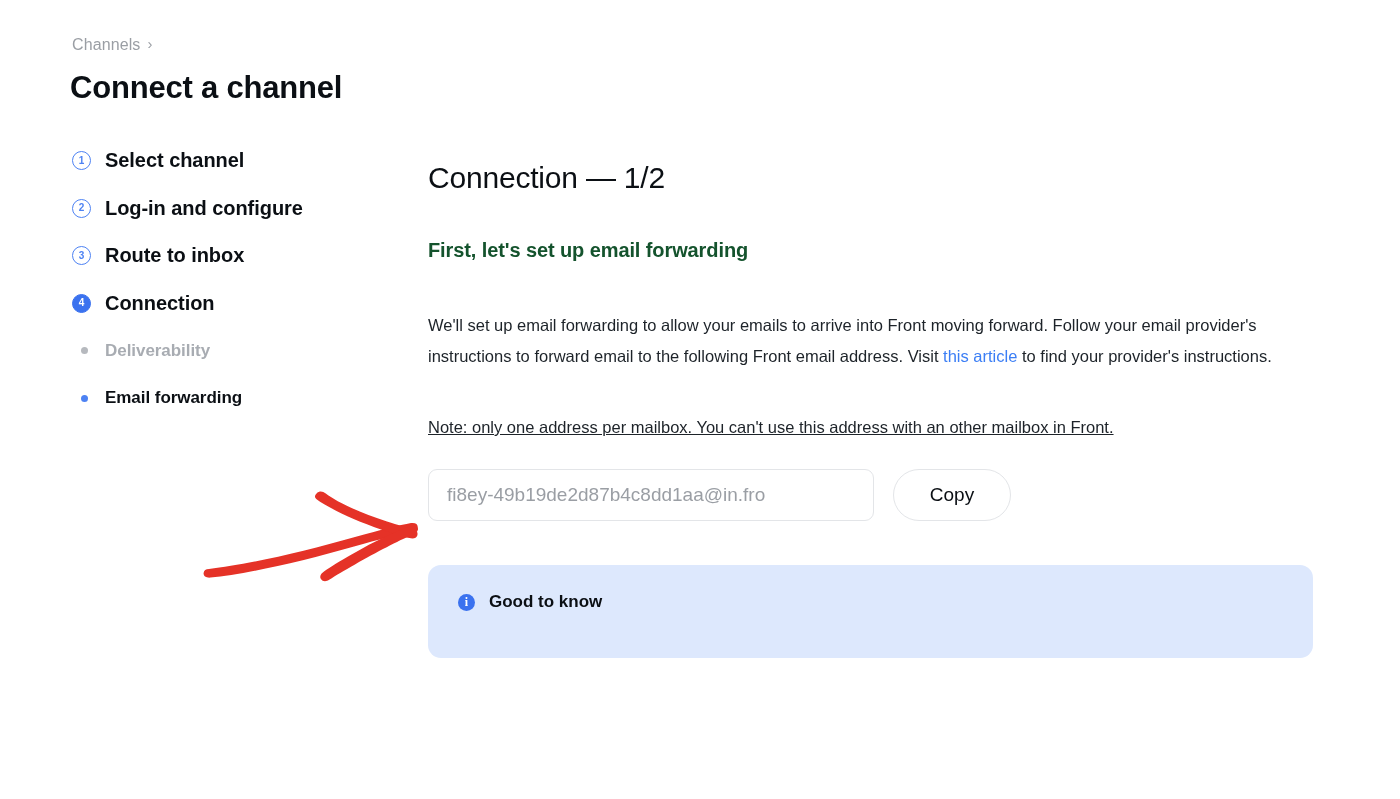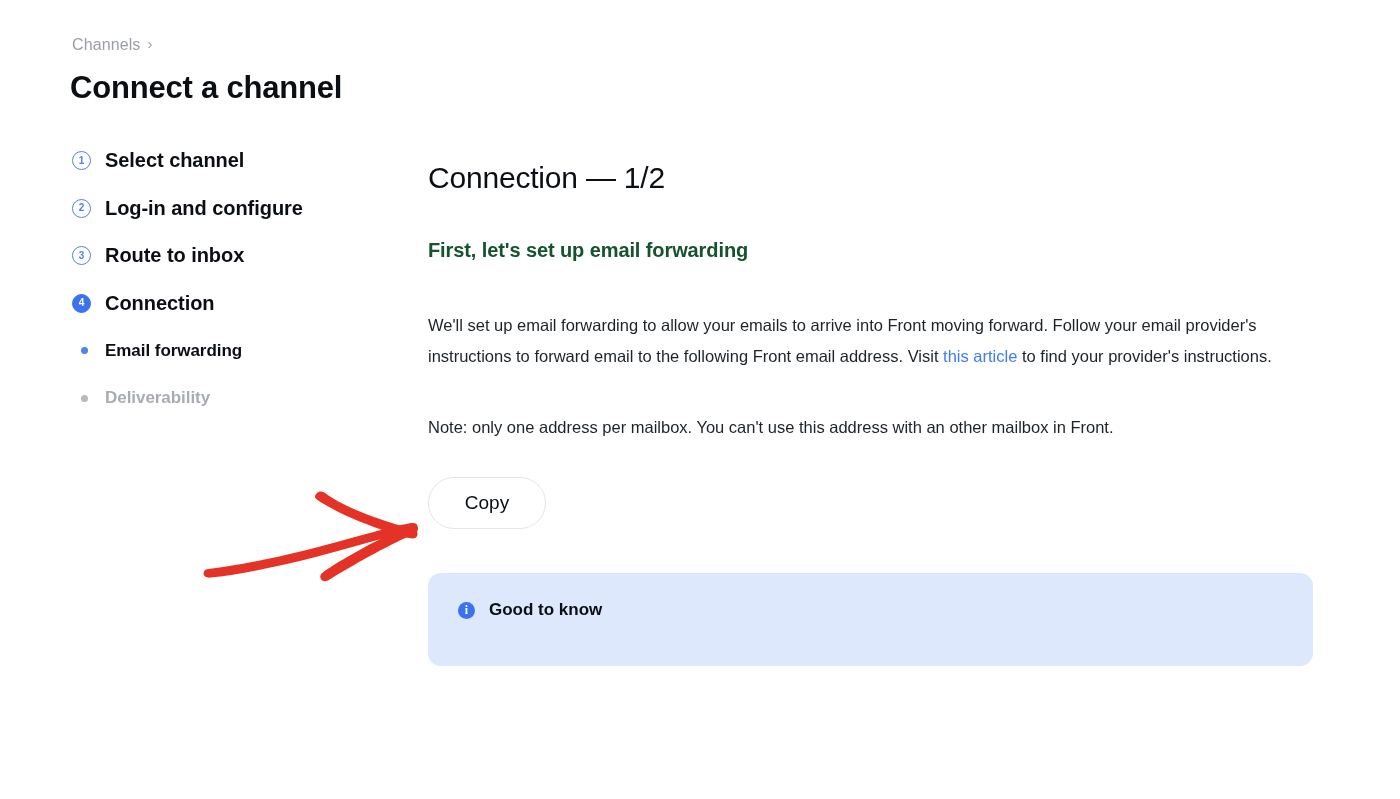--- a/index.html
+++ b/index.html
@@ -148,21 +148,21 @@
     margin: 0 0 48px 0;
     letter-spacing: -0.1px;
   }
   .para {
     font-size: 16.5px;
     line-height: 31px;
     color: #1d2329;
     margin: 0 0 40px 0;
     max-width: 885px;
   }
-  .para.note { margin-bottom: 34px; }
+  .para.note { margin-bottom: 26px; text-decoration: underline; }
   .link {
     color: #3b7ef5;
     text-decoration: none;
   }
 
   
   .email-row {
     display: flex;
     align-items: center;
     gap: 19px;
@@ -283,42 +283,43 @@
       <span class="step-badge outline">3</span>
       <span class="step-label">Route to inbox</span>
     </div>
 
     <div class="step">
       <span class="step-badge filled">4</span>
       <span class="step-label">Connection</span>
     </div>
 
     <div class="substep">
+      <span class="substep-dot muted"></span>
+      <span class="substep-label muted">Deliverability</span>
+    </div>
+
+    <div class="substep">
       <span class="substep-dot active"></span>
       <span class="substep-label active">Email forwarding</span>
     </div>
 
-    <div class="substep">
-      <span class="substep-dot muted"></span>
-      <span class="substep-label muted">Deliverability</span>
-    </div>
-
   </div>
 
   <div class="content">
 
     <h2 class="section-title">Connection — 1/2</h2>
 
     <h3 class="section-subtitle">First, let's set up email forwarding</h3>
 
     <p class="para"><span>We'll set up email forwarding to allow your emails to arrive into Front moving forward. Follow your email provider's instructions to forward email to the following Front email address. Visit </span><a class="link" href="#">this article</a><span> to find your provider's instructions.</span></p>
 
     <p class="para note">Note: only one address per mailbox. You can't use this address with an other mailbox in Front.</p>
 
     <div class="email-row">
+      <input class="email-input" type="text" readonly="" value="fi8ey-49b19de2d87b4c8dd1aa@in.fro" style="">
       <button class="copy-button">Copy</button>
     </div>
 
     <div class="callout">
       <div class="callout-head">
         <span class="info-icon">i</span>
         <span class="callout-title">Good to know</span>
       </div>
     </div>
 

